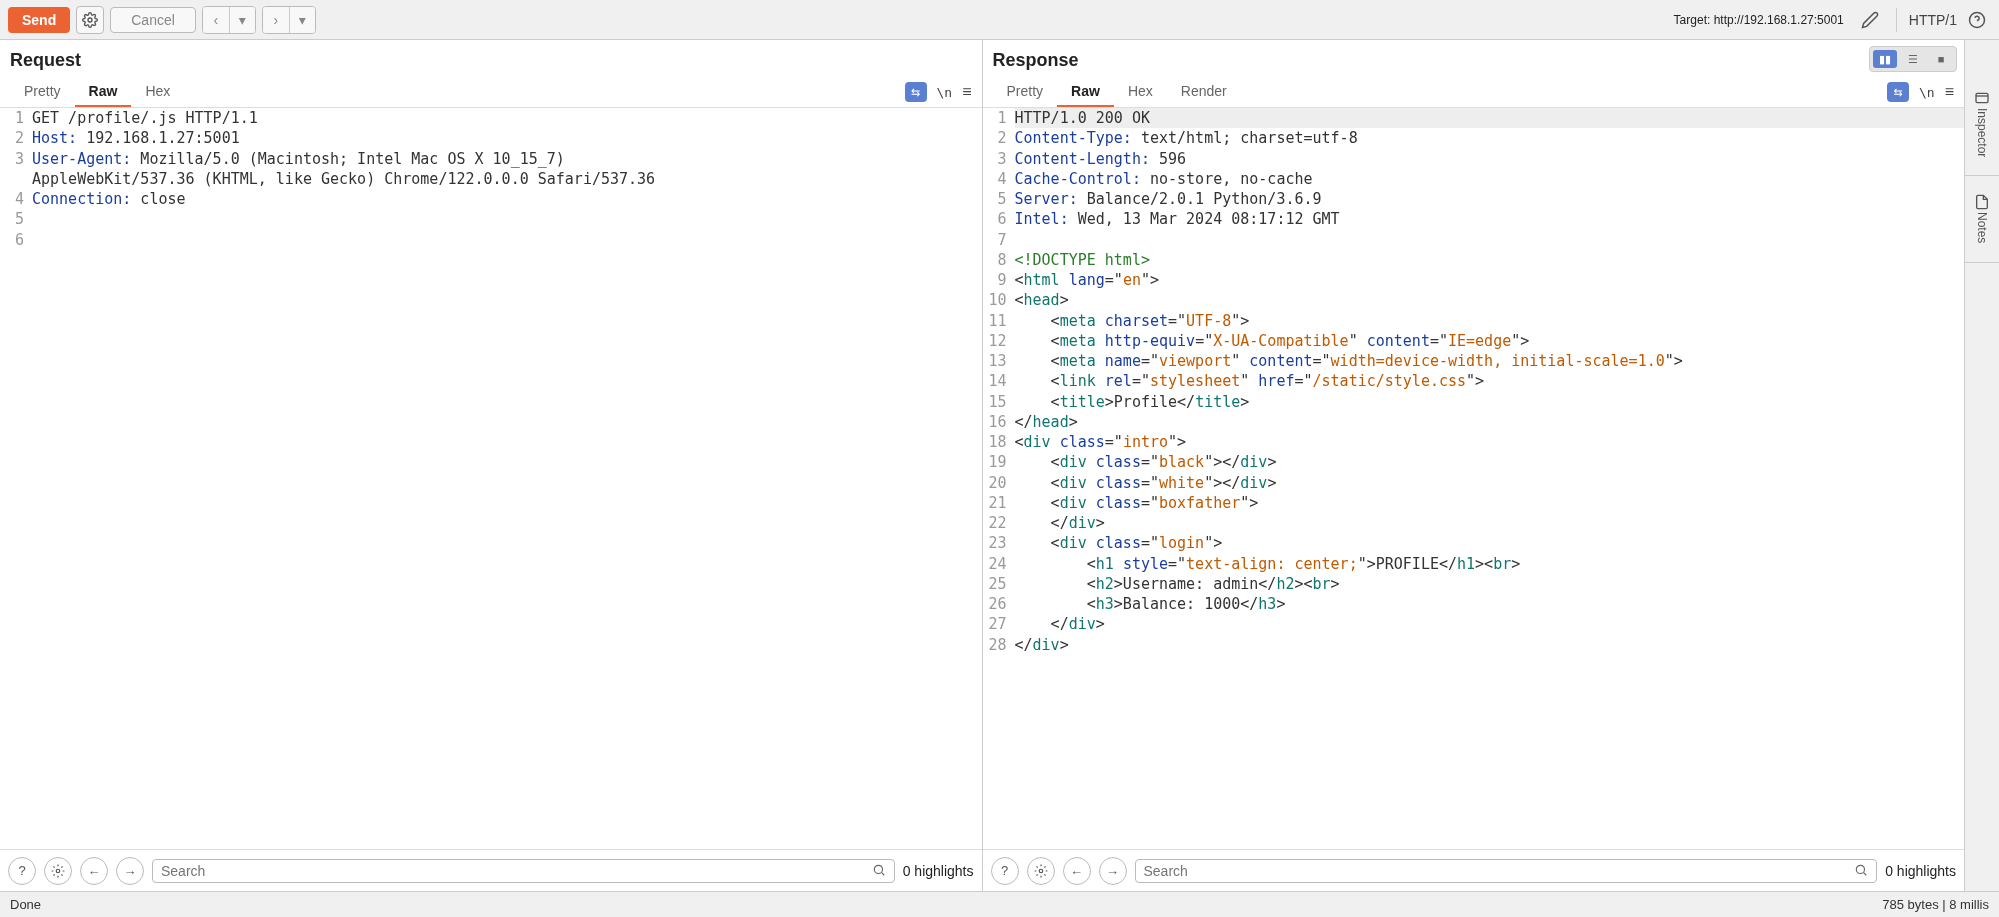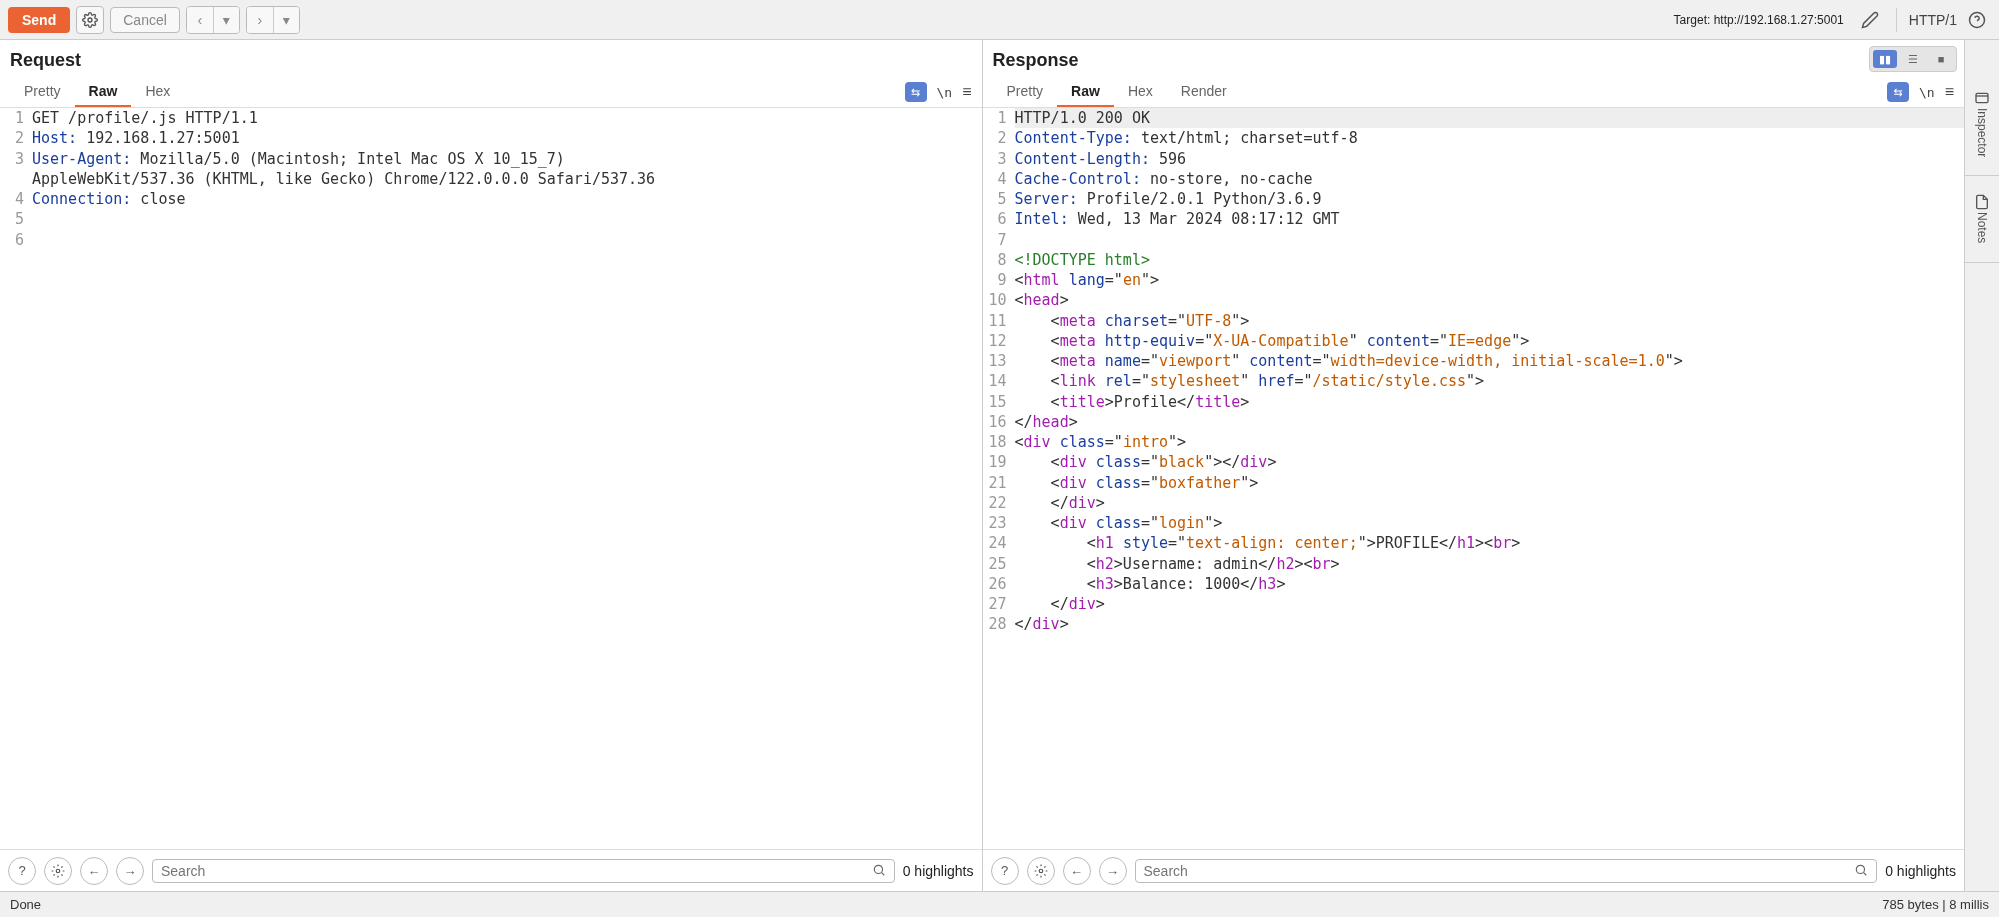--- a/index.html
+++ b/index.html
@@ -1,20 +1,20 @@
 <!DOCTYPE html>
 <html><head>
 <meta charset="utf-8">
 <style>
 * { margin: 0; padding: 0; box-sizing: border-box; }
 body { font-family: -apple-system, BlinkMacSystemFont, "Segoe UI", Arial, sans-serif; font-size: 13px; background: #f8f8f8; color: #333; height: 100vh; display: flex; flex-direction: column; overflow: hidden; }
 .toolbar { display: flex; align-items: center; padding: 6px 8px; background: #f0f0f0; border-bottom: 1px solid #ccc; gap: 6px; height: 40px; justify-content: center; }
 .btn-send { background: #ec6333; color: #fff; border: none; padding: 5px 14px; border-radius: 4px; font-size: 14px; font-weight: 600; cursor: pointer; }
 .icon-btn { width: 28px; height: 28px; border: 1px solid #bbb; border-radius: 4px; background: #f8f8f8; display: inline-flex; align-items: center; justify-content: center; cursor: pointer; color: #555; }
-.btn-cancel { border: 1px solid #bbb; background: #f8f8f8; color: #888; padding: 4px 12px; border-radius: 4px; font-size: 14px; cursor: pointer; }
+.btn-cancel { border: 1px solid #bbb; background: #f8f8f8; color: #888; padding: 4px 20px; border-radius: 4px; font-size: 14px; cursor: pointer; }
 .nav-group { display: flex; border: 1px solid #bbb; border-radius: 4px; overflow: hidden; }
 .nav-group button { width: 26px; height: 26px; border: none; background: #f8f8f8; color: #888; cursor: pointer; font-size: 14px; display: flex; align-items: center; justify-content: center; }
 .nav-group button + button { border-left: 1px solid #ccc; }
 .toolbar-spacer { flex: 1; }
 .target-text { font-size: 12px; font-weight: 400; color: #222; margin-right: 6px; }
 .vsep { width: 1px; height: 24px; background: #ccc; margin: 0 6px; }
 .http-ver { font-size: 14px; color: #444; }
 
 .main { flex: 1; display: flex; min-height: 0; }
 .pane { flex: 1; display: flex; flex-direction: column; background: #fff; min-width: 0; }
@@ -30,21 +30,21 @@
 .slash-n { font-family: monospace; font-size: 13px; color: #444; cursor: pointer; }
 .hamburger { cursor: pointer; color: #444; font-size: 16px; }
 
 .code-area { flex: 1; overflow: auto; font-family: "Menlo", "Consolas", monospace; font-size: 15px; line-height: 1.35; }
 .code-line { display: flex; }
 .gutter { width: 32px; text-align: right; padding-right: 8px; color: #999; user-select: none; flex-shrink: 0; }
 .code-content { flex: 1; white-space: pre; padding-right: 8px; }
 .hl-line1 .code-content { background: #eee; }
 .kw-blue { color: #1a3e9e; }
 .kw-green { color: #2a7d2a; }
-.kw-red { color: #a21caf; }
+.kw-red { color: #0f766e; }
 .kw-orange { color: #c05a00; }
 
 .search-row { display: flex; align-items: center; gap: 8px; padding: 6px 8px; border-top: 1px solid #ddd; background: #fff; height: 42px; }
 .circle-btn { width: 28px; height: 28px; border: 1px solid #bbb; border-radius: 50%; background: #fff; display: inline-flex; align-items: center; justify-content: center; cursor: pointer; color: #555; font-size: 13px; }
 .search-input-wrap { flex: 1; display: flex; align-items: flex-start; border: 1px solid #bbb; border-radius: 4px; background: #fff; padding: 3px 8px; }
 .search-input-wrap input { flex: 1; border: none; outline: none; font-size: 14px; color: #555; background: transparent; }
 .search-icon { color: #666; }
 .highlights-text { font-size: 14px; color: #222; white-space: nowrap; }
 
 .right-rail { width: 35px; background: #f0f0f0; border-left: 1px solid #ccc; display: flex; flex-direction: column; align-items: center; padding-top: 8px; gap: 4px; }
@@ -239,21 +239,21 @@
         <div class="code-line">
           <div class="gutter">3</div>
           <div class="code-content"><span class="kw-blue">Content-Length:</span><span> 596</span></div>
         </div>
         <div class="code-line">
           <div class="gutter">4</div>
           <div class="code-content"><span class="kw-blue">Cache-Control:</span><span> no-store, no-cache</span></div>
         </div>
         <div class="code-line">
           <div class="gutter">5</div>
-          <div class="code-content"><span class="kw-blue">Server:</span><span> Profile/2.0.1 Python/3.6.9</span></div>
+          <div class="code-content"><span class="kw-blue">Server:</span><span> Balance/2.0.1 Python/3.6.9</span></div>
         </div>
         <div class="code-line">
           <div class="gutter">6</div>
           <div class="code-content"><span class="kw-blue">Intel:</span><span> Wed, 13 Mar 2024 08:17:12 GMT</span></div>
         </div>
         <div class="code-line">
           <div class="gutter">7</div>
           <div class="code-content"><span></span></div>
         </div>
         <div class="code-line">
@@ -292,20 +292,24 @@
           <div class="gutter">16</div>
           <div class="code-content"><span>&lt;/</span><span class="kw-red">head</span><span>&gt;</span></div>
         </div>
         <div class="code-line">
           <div class="gutter">18</div>
           <div class="code-content"><span>&lt;</span><span class="kw-red">div</span><span> </span><span class="kw-blue">class</span><span>="</span><span class="kw-orange">intro</span><span>"&gt;</span></div>
         </div>
         <div class="code-line">
           <div class="gutter">19</div>
           <div class="code-content"><span>    &lt;</span><span class="kw-red">div</span><span> </span><span class="kw-blue">class</span><span>="</span><span class="kw-orange">black</span><span>"&gt;&lt;/</span><span class="kw-red">div</span><span>&gt;</span></div>
+        </div>
+        <div class="code-line">
+          <div class="gutter">20</div>
+          <div class="code-content"><span>    &lt;</span><span class="kw-red">div</span><span> </span><span class="kw-blue">class</span><span>="</span><span class="kw-orange">white</span><span>"&gt;&lt;/</span><span class="kw-red">div</span><span>&gt;</span></div>
         </div>
         <div class="code-line">
           <div class="gutter">21</div>
           <div class="code-content"><span>    &lt;</span><span class="kw-red">div</span><span> </span><span class="kw-blue">class</span><span>="</span><span class="kw-orange">boxfather</span><span>"&gt;</span></div>
         </div>
         <div class="code-line">
           <div class="gutter">22</div>
           <div class="code-content"><span>    &lt;/</span><span class="kw-red">div</span><span>&gt;</span></div>
         </div>
         <div class="code-line">

